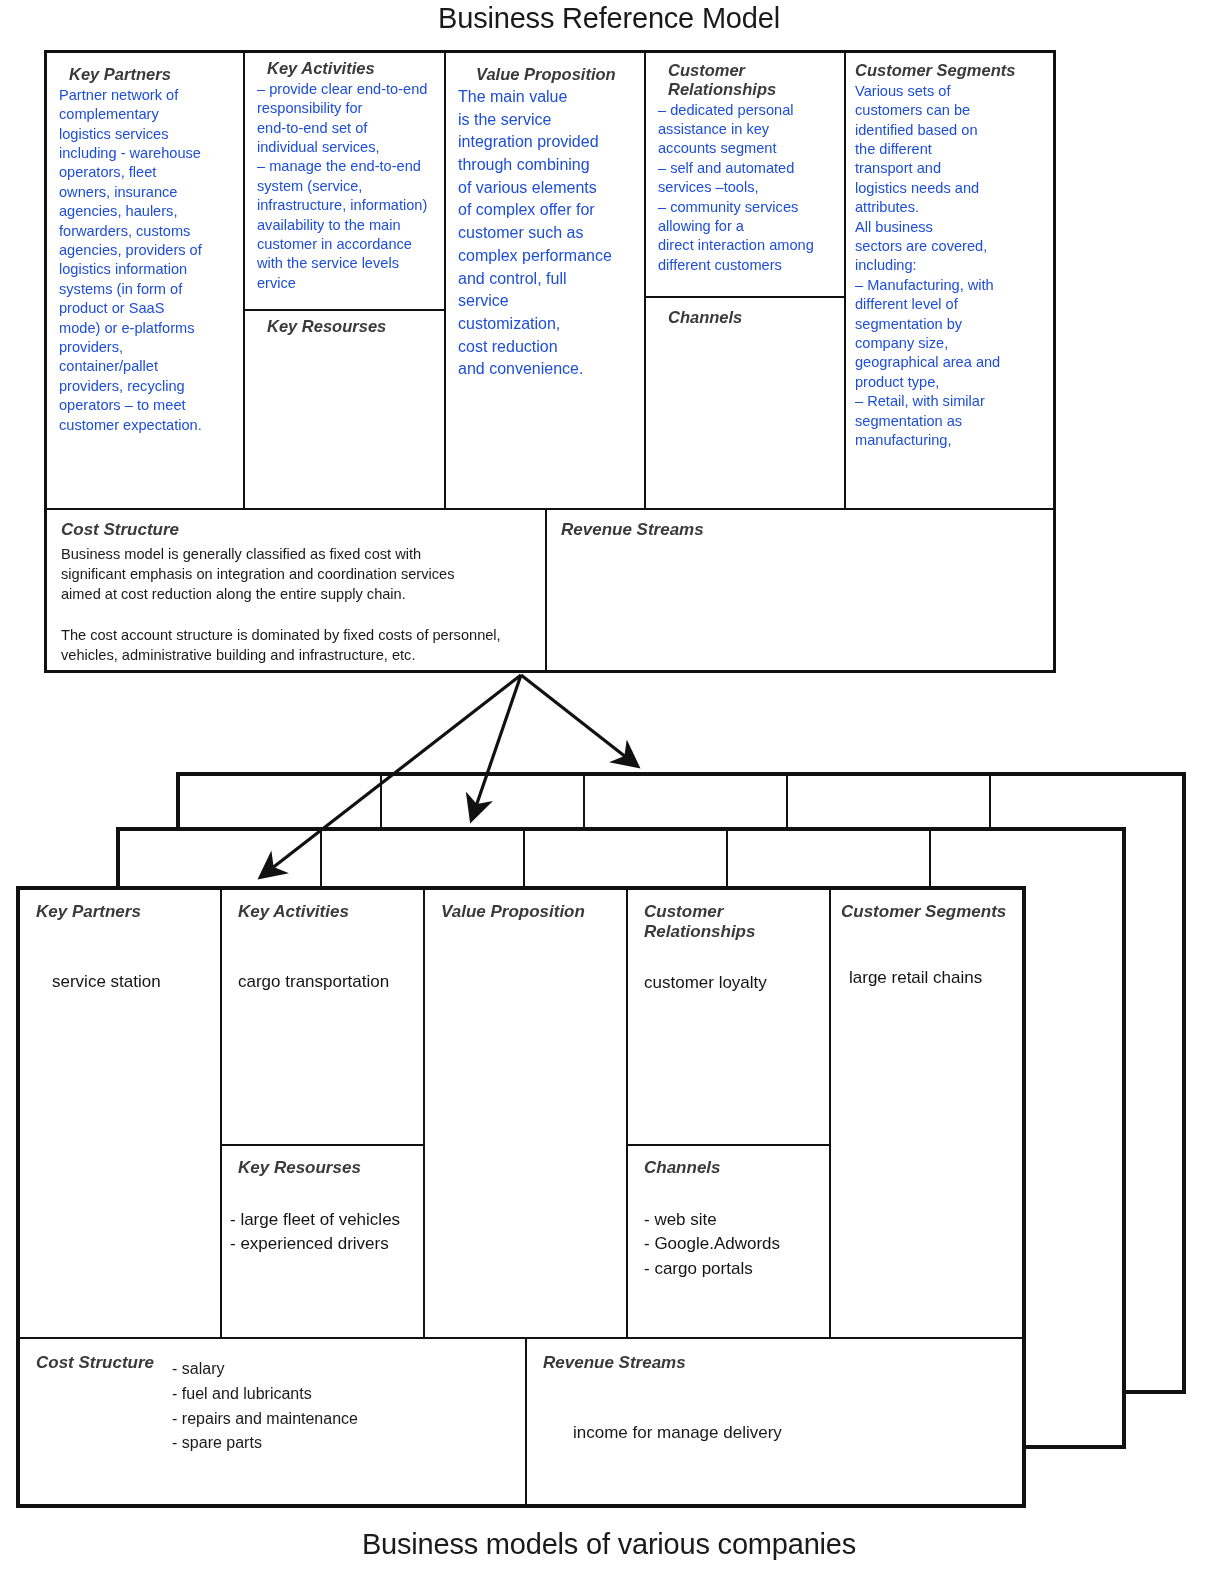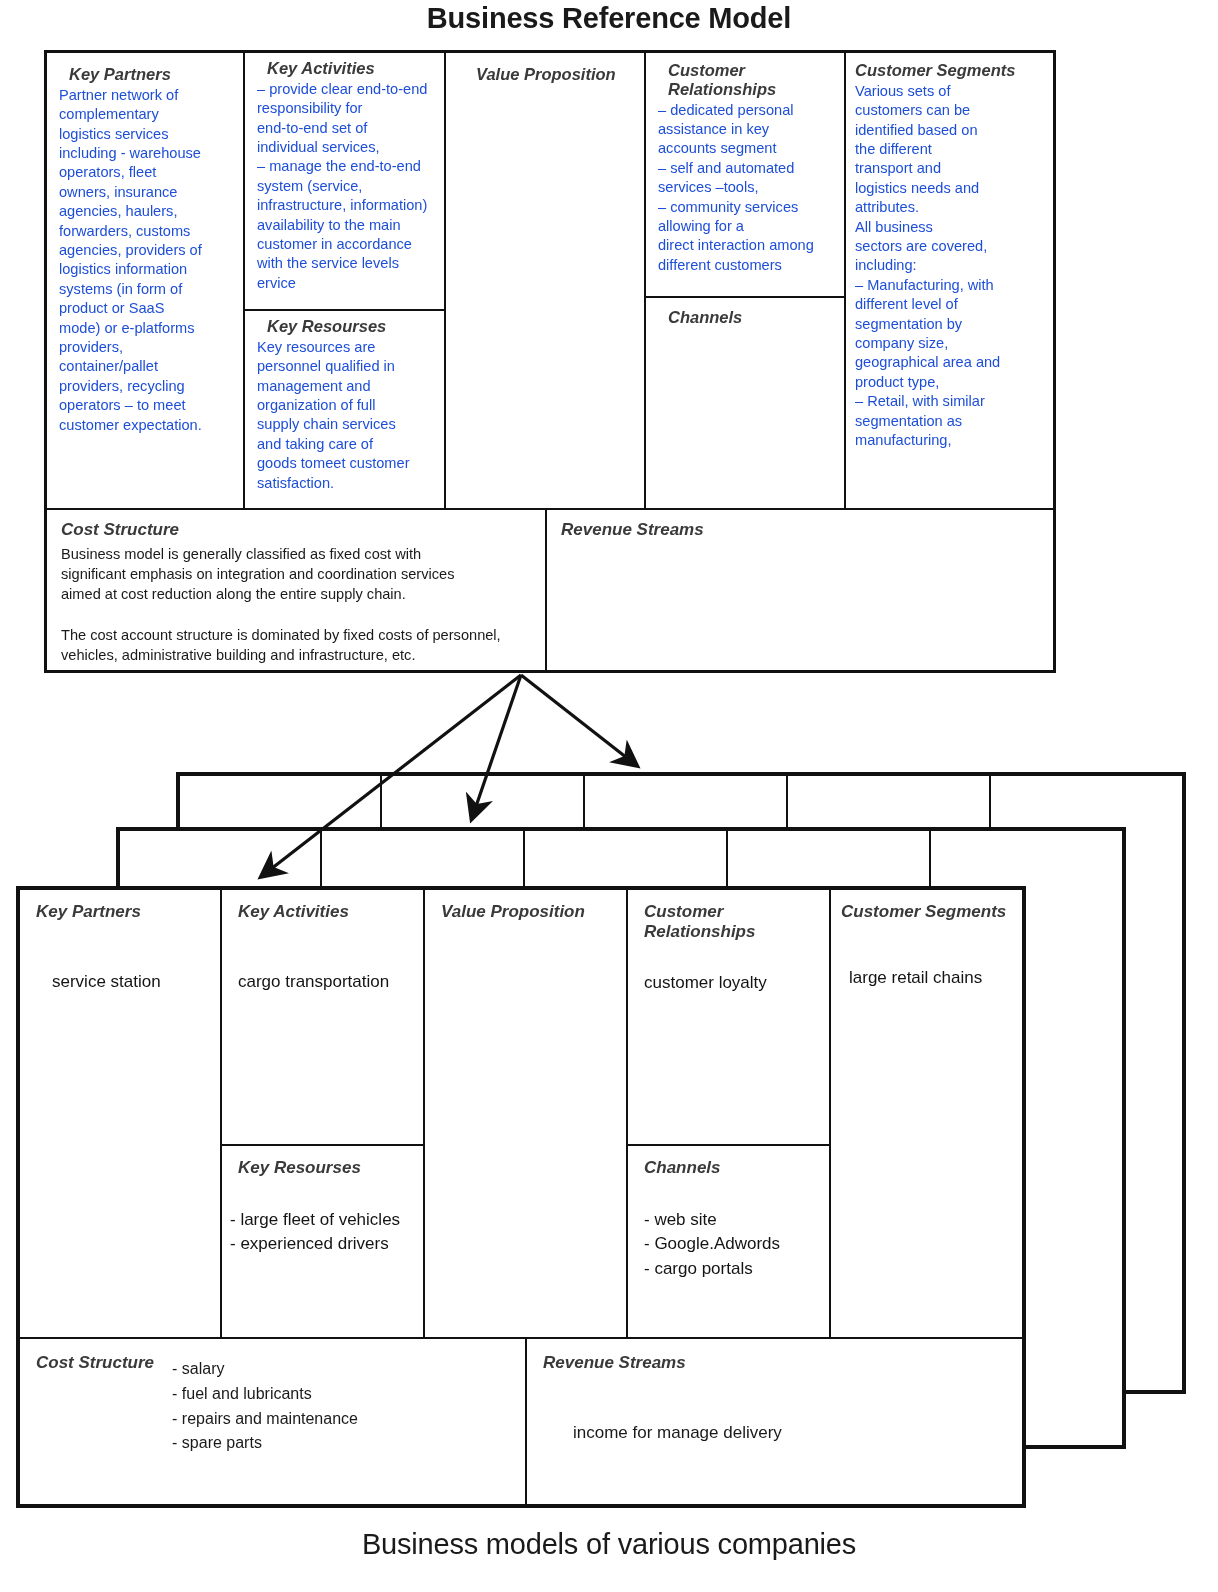--- a/index.html
+++ b/index.html
@@ -13,21 +13,21 @@
     overflow: hidden;
   }
   .page { position: relative; width: 1218px; height: 1592px; }
 
   
   .title-top {
     position: absolute;
     top: 2px; left: 0; width: 1218px;
     text-align: center;
     font-size: 29px;
-    font-weight: 700;
+    font-weight: 400;
     letter-spacing: -0.2px;
   }
   .title-bottom {
     position: absolute;
     top: 1528px; left: 0; width: 1218px;
     text-align: center;
     font-size: 29px;
     font-weight: 400;
     letter-spacing: -0.2px;
   }
@@ -260,35 +260,40 @@
 infrastructure, information)
 availability to the main
 customer in accordance
  with the service levels
 ervice</div>
           </div>
         </div>
         <div class="split-bot">
           <div class="pad" style="padding-top:6px;">
             <div class="bm-head indent">Key Resourses</div>
-            <div class="bm-body">Key resources are
-personnel qualified in
-management and
-organization of full
-supply chain services
-and taking care of
-goods tomeet customer
- satisfaction.</div>
           </div>
         </div>
       </div>
 
       <div class="ref-col c3">
         <div class="pad" style="padding-top:12px;">
           <div class="bm-head indent" style="padding-left:18px;">Value Proposition</div>
+          <div class="bm-body" style="font-size:16px;line-height:1.42;">The main value
+ is the service
+integration provided
+through combining
+ of various elements
+of complex offer for
+customer such as
+complex performance
+and control, full
+service
+customization,
+ cost reduction
+and convenience.</div>
         </div>
       </div>
 
       <div class="ref-col c4">
         <div class="split-top-b">
           <div class="pad" style="padding-top:8px;">
             <div class="bm-head indent">Customer
 Relationships</div>
             <div class="bm-body">– dedicated personal
  assistance in key

